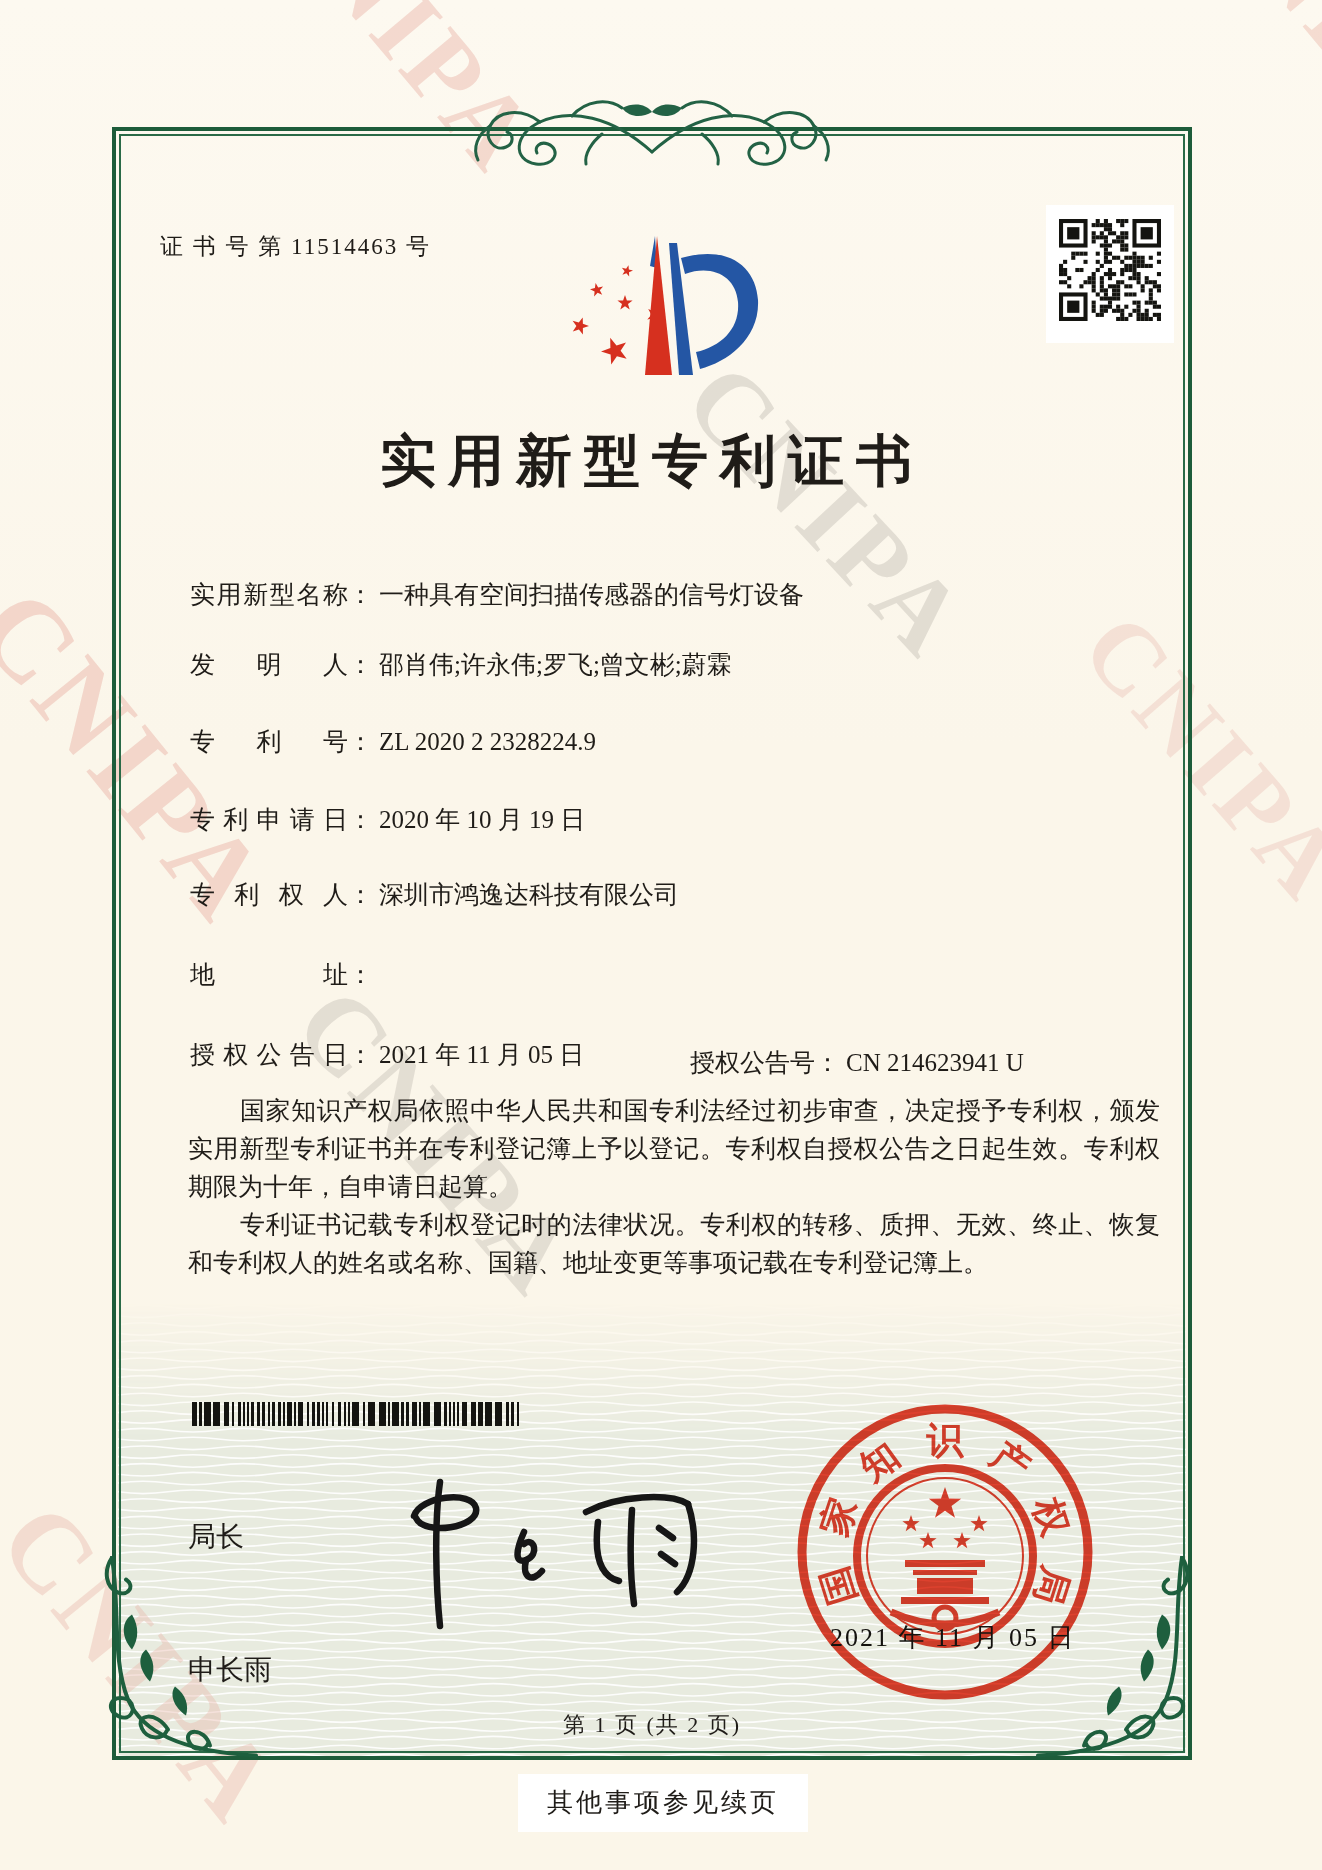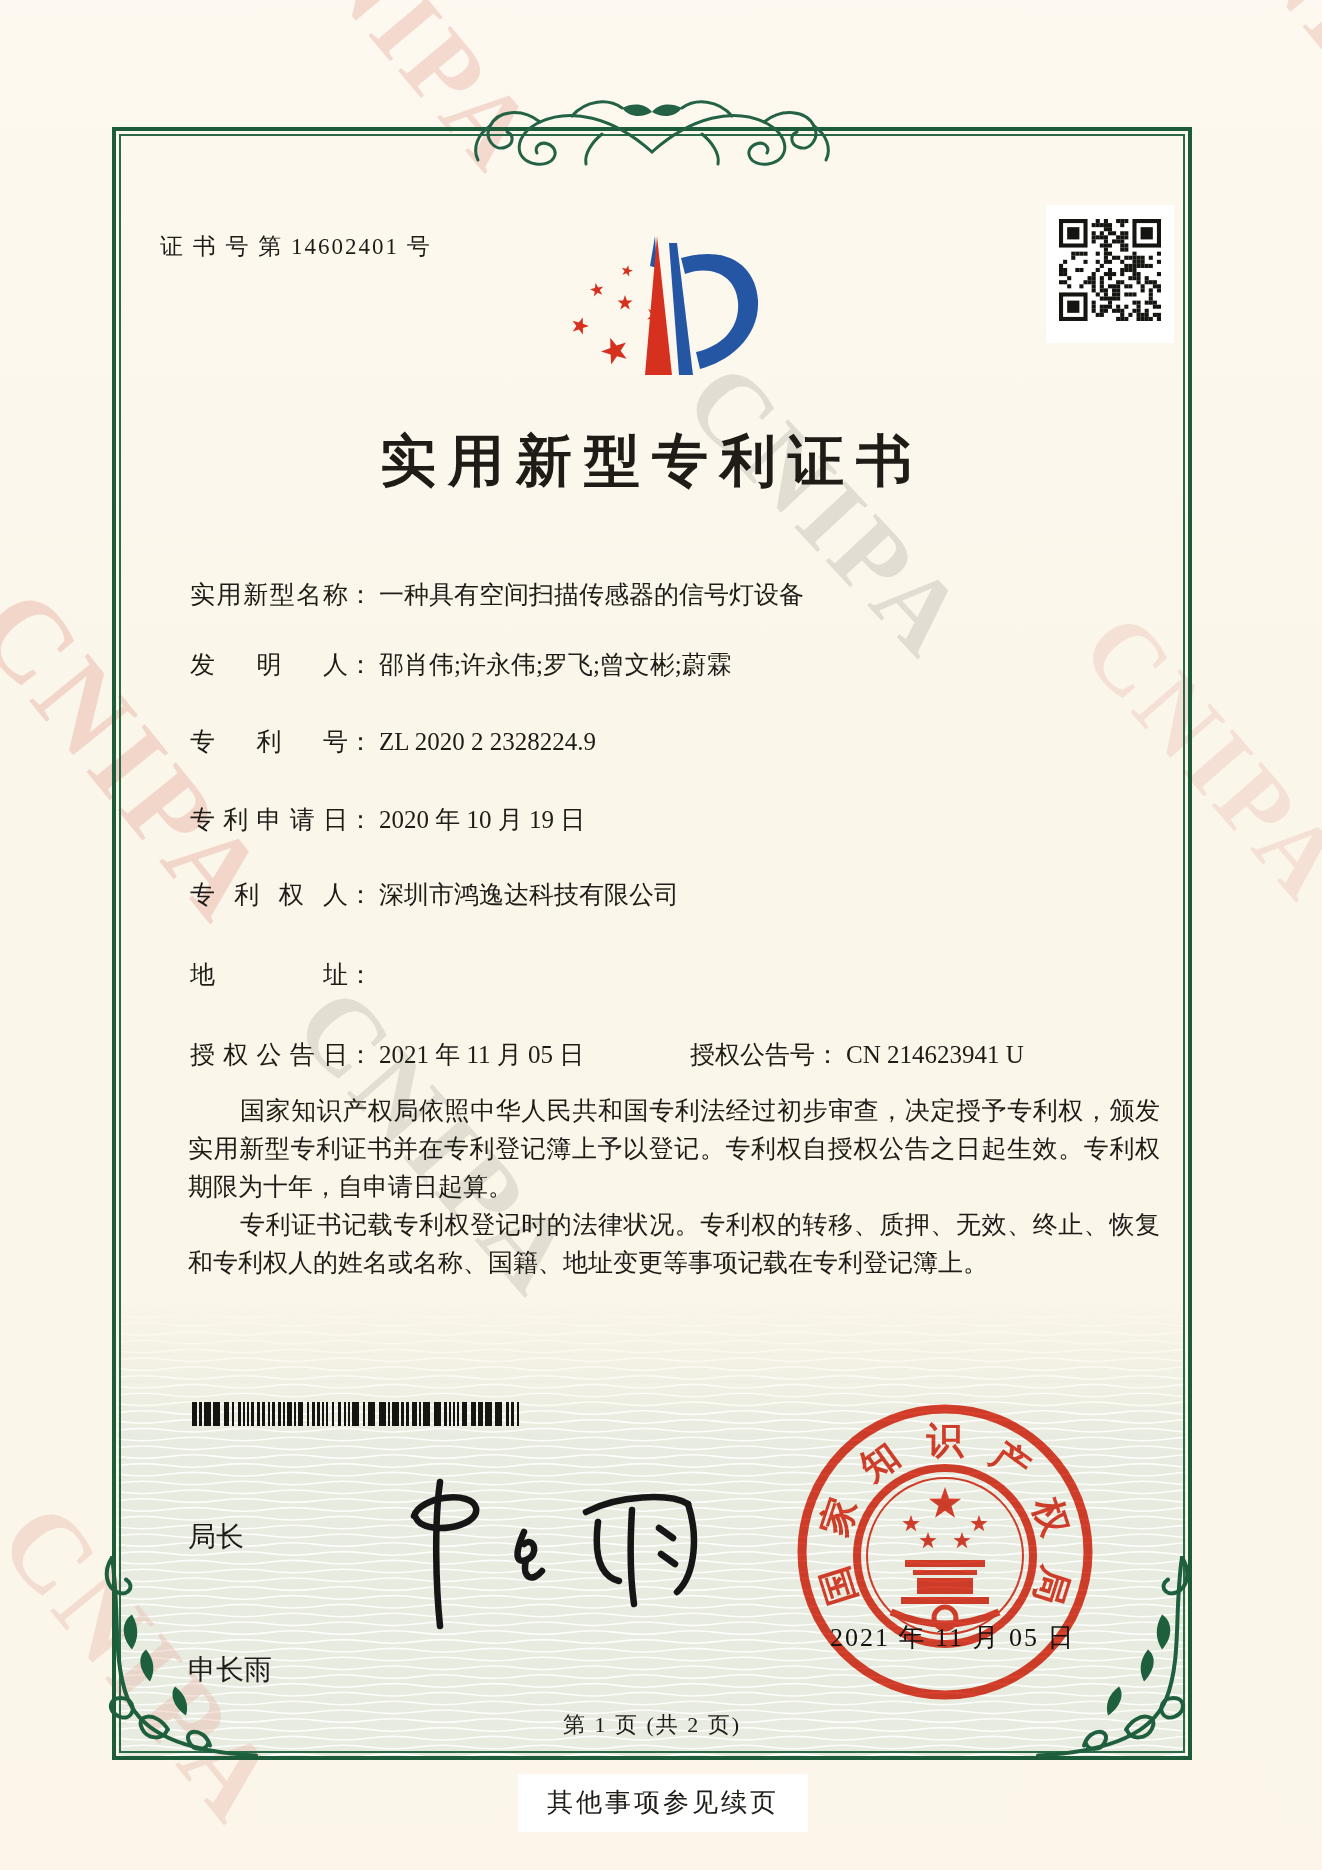--- a/index.html
+++ b/index.html
@@ -27,21 +27,21 @@
   .logo { position:absolute; left:552px; top:228px; width:212px; height:162px; z-index:4; }
   .qr-box { position:absolute; left:1046px; top:205px; width:128px; height:138px; background:#fff; z-index:4; }
   .qr { position:absolute; left:13px; top:14px; width:102px; height:102px; }
   .doc-title { position:absolute; left:152px; top:408px; width:1000px; text-align:center;
                font-size:56px; font-weight:bold; letter-spacing:12px; z-index:4;margin-top:16px; }
   .field-row { position:absolute; left:190px; width:990px; display:flex; font-size:25px;
                line-height:40px; z-index:4; }
   .f-label { display:block; width:158px; flex:0 0 auto; text-align:justify; text-align-last:justify; }
   .f-colon { flex:0 0 auto; padding-right:6px; }
   .f-value { white-space:pre-line; }
-  .grant-group2 { position:absolute; left:500px; top:0; display:flex; }
+  .grant-group2 { position:absolute; left:500px; top:8px; display:flex; }
   .paras { position:absolute; left:188px; top:1092px; width:972px; font-size:25px;
            line-height:38px; text-align:justify; z-index:4; }
   .paras p { margin:0; text-indent:52px; }
   .barcode { position:absolute; left:192px; top:1402px; width:332px; height:24px; z-index:4; }
   .sig-title { position:absolute; left:188px; top:1518px; font-family:Liberation Mono, monospace;
                font-size:28px; z-index:4; }
   .sig-name  { position:absolute; left:188px; top:1651px; font-family:"Liberation Sans",sans-serif;
                font-size:28px; z-index:4; }
   .sig-script { position:absolute; left:378px; top:1462px; width:345px; height:175px; z-index:4; }
   .seal { position:absolute; left:795px; top:1402px; width:300px; height:300px; z-index:4;
@@ -169,21 +169,21 @@
       <path d="M70,172 C58,153 37,157 44,171 C49,182 65,183 69,173"></path>
       <path d="M112,188 C106,169 85,172 91,184 C95,194 108,193 110,186"></path>
     </g>
     <g fill="#1e5f3e">
       <path d="M34,92 C23,80 23,64 34,57 C41,69 41,81 34,92 Z"></path>
       <path d="M52,124 C41,113 39,99 48,92 C57,103 57,114 52,124 Z"></path>
       <path d="M88,158 C76,150 71,137 77,129 C88,137 91,148 88,158 Z"></path>
     </g>
   </svg>
 
-  <div class="cert-no">证 书 号 第 14602401 号</div>
+  <div class="cert-no">证 书 号 第 11514463 号</div>
 
   <svg class="logo" viewBox="0 0 212 162">
     <g id="logo-stars" fill="#d6301f">
         <polygon points="58.2,109.8 64.5,117.6 74.0,114.4 68.6,122.8 74.6,130.8 64.9,128.3 59.2,136.5 58.6,126.5 49.0,123.5 58.4,119.9"></polygon>
         <polygon points="30.7,89.4 30.9,95.8 37.0,97.9 30.9,100.1 30.9,106.5 26.9,101.4 20.8,103.4 24.4,98.1 20.6,92.8 26.8,94.6"></polygon>
         <polygon points="73.0,67.0 74.9,72.4 80.6,72.5 76.0,76.0 77.7,81.5 73.0,78.2 68.3,81.5 70.0,76.0 65.4,72.5 71.1,72.4"></polygon>
         <polygon points="106.5,78.7 106.1,85.1 112.0,87.8 105.7,89.4 105.0,95.8 101.6,90.3 95.3,91.6 99.4,86.7 96.2,81.1 102.2,83.5"></polygon>
         <polygon points="43.6,55.1 46.2,59.5 51.1,58.6 47.8,62.3 50.2,66.7 45.6,64.7 42.1,68.4 42.6,63.4 38.0,61.2 42.9,60.1"></polygon>
         <polygon points="76.5,37.2 76.8,41.5 81.0,42.6 77.0,44.3 77.2,48.6 74.4,45.3 70.4,46.8 72.6,43.2 69.9,39.8 74.1,40.8"></polygon>
       </g>

